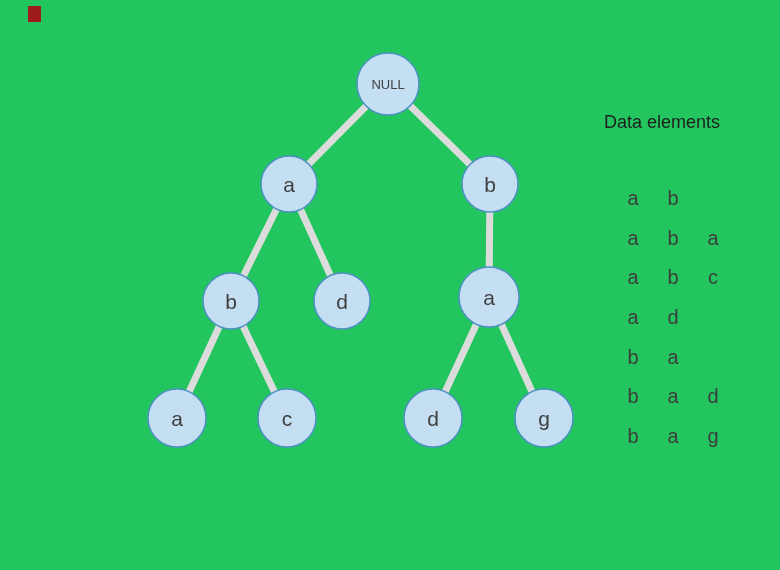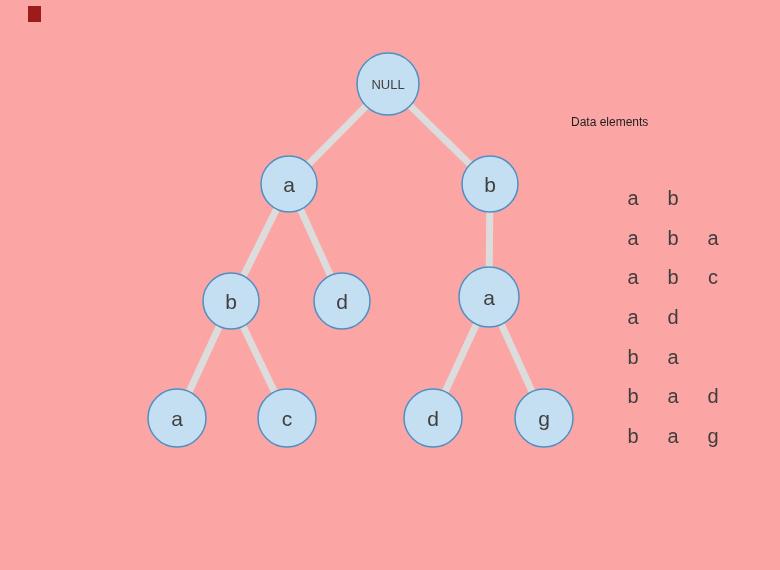--- a/index.html
+++ b/index.html
@@ -1,39 +1,40 @@
 <!DOCTYPE html>
 <html><head>
 <meta charset="utf-8">
 <style>
   html,body{margin:0;padding:0;background:#ffffff;}
   #stage{
     position:relative;
     width:780px;height:570px;
-    background:#fca5a5;
+    background:#22c55e;
     overflow:hidden;
     font-family:"Liberation Sans", sans-serif;
   }
   #red-marker{
     position:absolute;
     left:28px;top:6px;width:13px;height:16px;
   }
   #tree-svg{
     position:absolute;left:0;top:0;width:780px;height:570px;
   }
   #panel{
     position:absolute;
     left:571px;top:108px;
     width:200px;
     color:#1f1f1f;
   }
   #panel .title-line{
-    font-size:12px;
+    font-size:18px;
     line-height:29px;
     color:#1f1f1f;
+    margin-left:33px;
   }
   #data-rows{
     position:absolute;
     left:613px;top:179px;
     width:160px;
   }
   .data-row{
     display:flex;
     height:39.6px;
     align-items:center;

